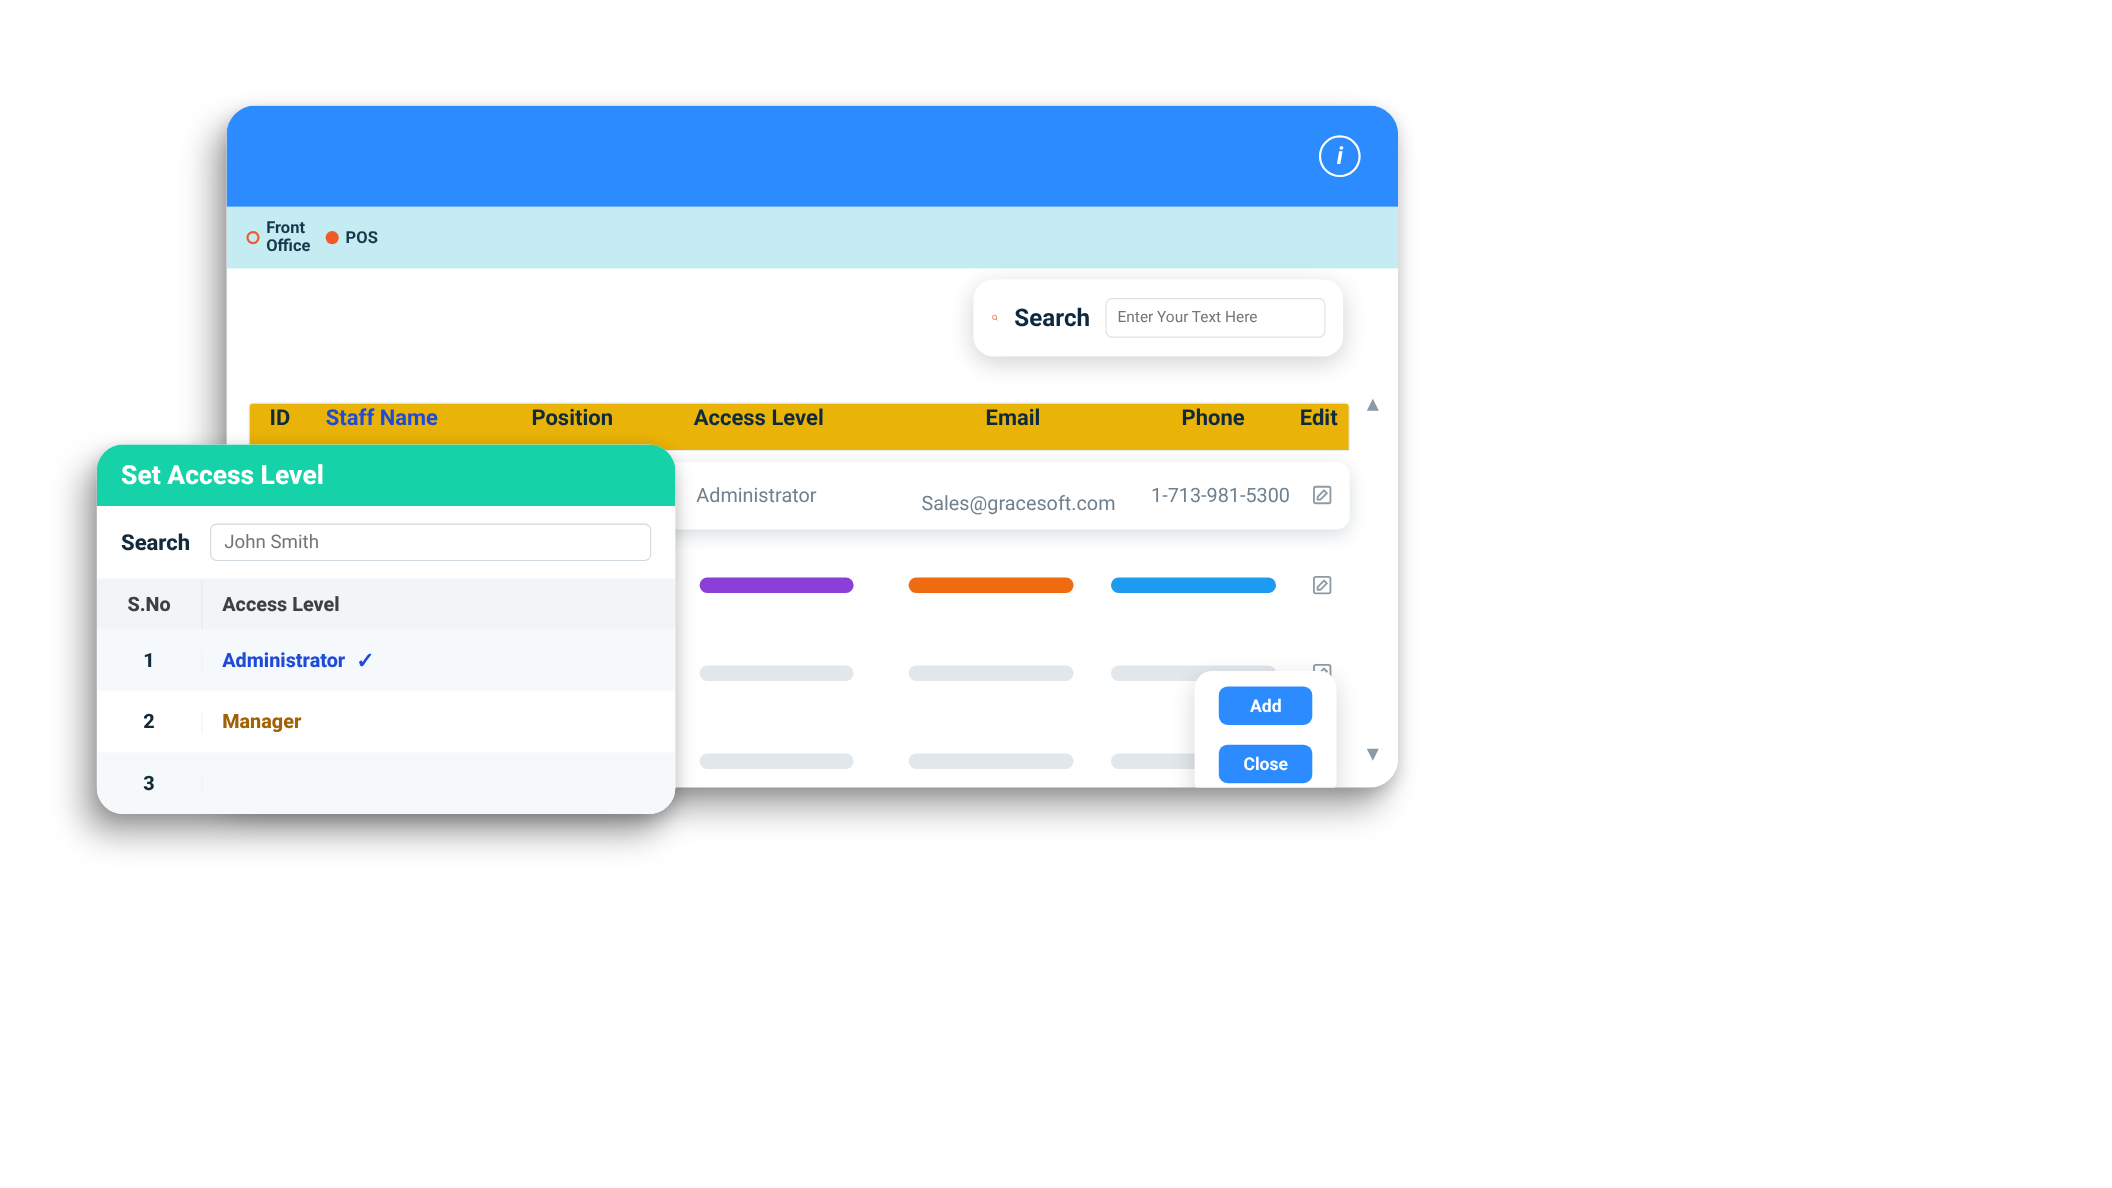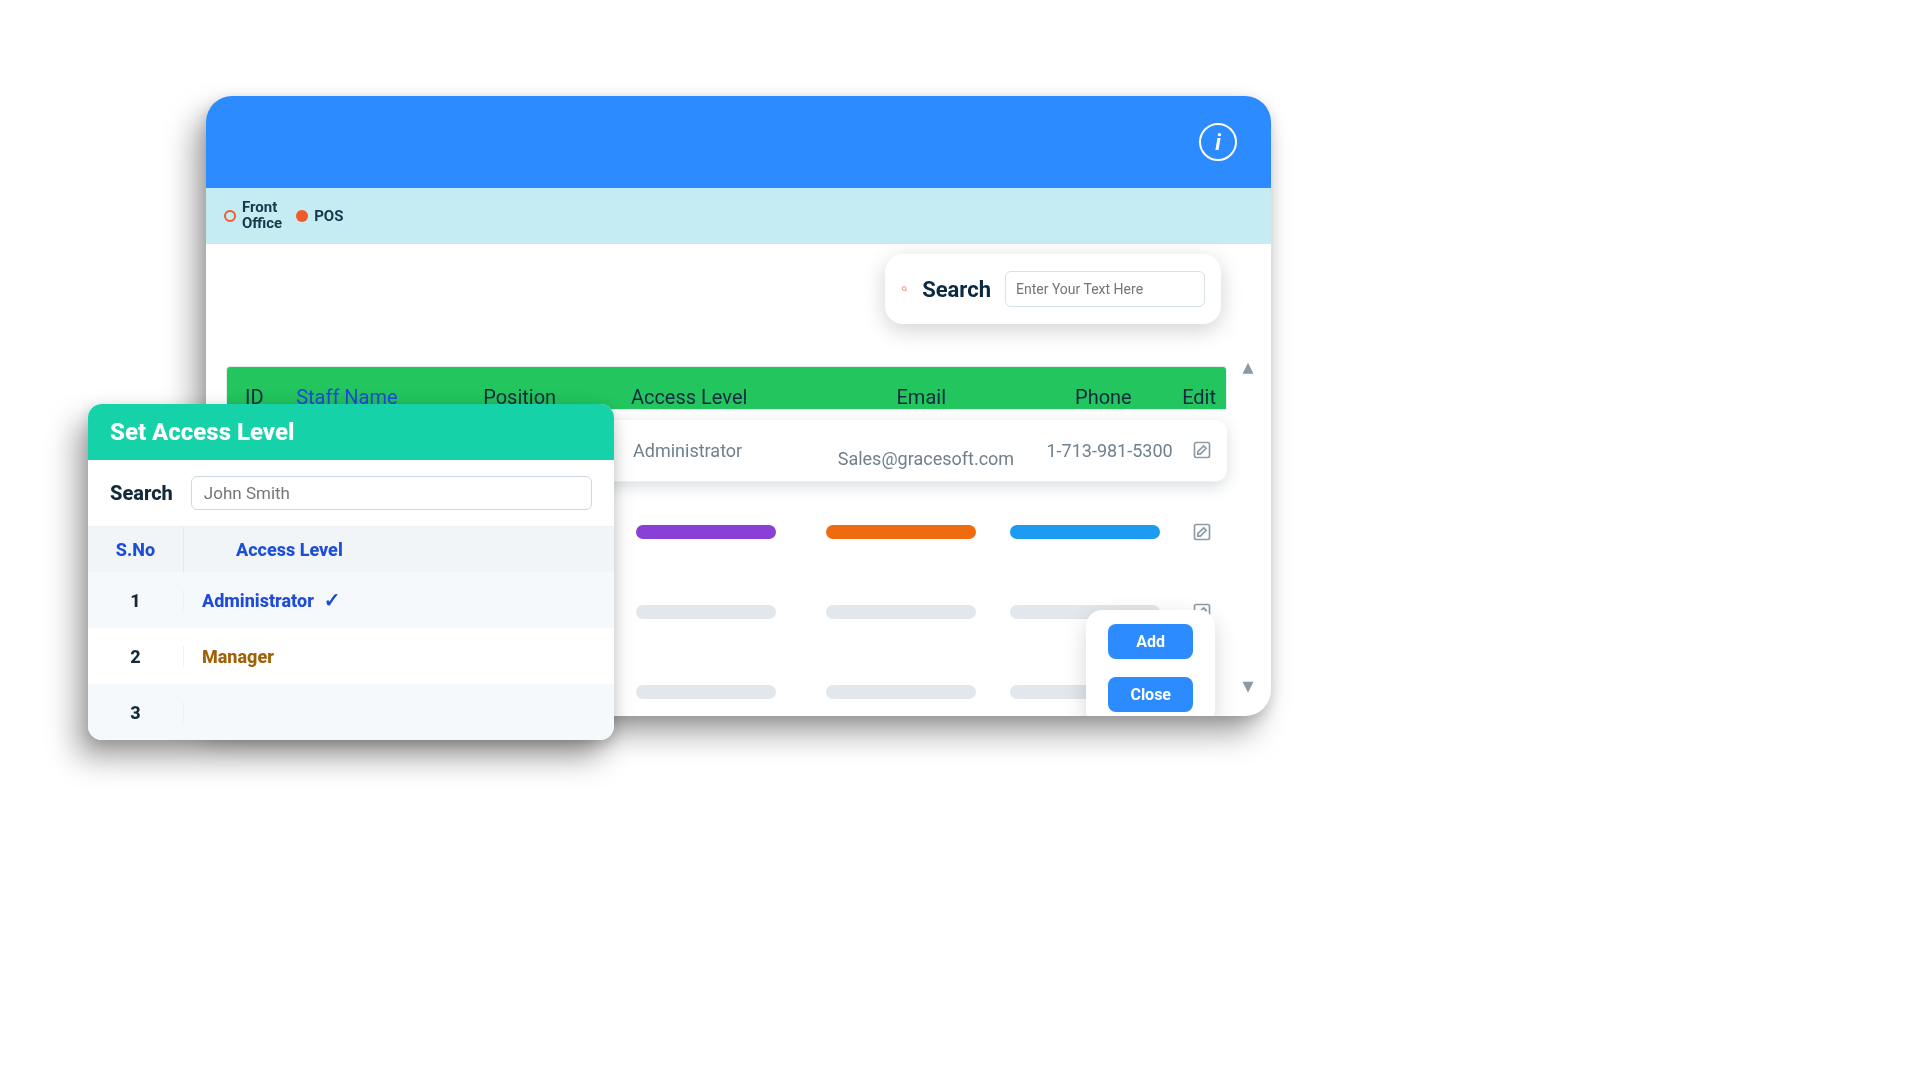--- a/index.html
+++ b/index.html
@@ -60,23 +60,23 @@
   }
 
   
   .scroll-stub { position:absolute; right:12px; width:22px; color:#8a9aa6; font-size:22px; display:flex; justify-content:center; }
   .scroll-up { top: 258px; }
   .scroll-down { bottom: 18px; }
 
   
   .table-wrap { position: absolute; left: 20px; right: 44px; top: 270px; }
   .thead {
-    display:flex; align-items:flex-end; height: 44px;
-    border: 1px solid #e6ecef; background:#22c55e; border-radius:4px 4px 0 0;
-    font-size: 20px; font-weight: 400; color:#0f2a3d;
+    display:flex; align-items:flex-start; height: 44px;
+    border: 1px solid #e6ecef; background:#eab308; border-radius:4px 4px 0 0;
+    font-size: 20px; font-weight: 700; color:#0f2a3d;
   }
   .col-id    { width: 70px; padding-left: 18px; }
   .col-name  { width: 190px; color:#1f4bd8; }
   .col-pos   { width: 150px; }
   .col-acc   { width: 190px; }
   .col-email { width: 210px; text-align:center; }
   .col-phone { width: 160px; text-align:center; }
   .col-edit  { flex:1; text-align:right; padding-right:10px; }
 
   .row {
@@ -118,38 +118,38 @@
     padding: 14px 22px; display:flex; gap:18px; z-index:4;flex-direction:column;
   }
   .btn {
     background:#2b8bff; color:#fff; font-weight:700; font-size:16px;
     border:none; border-radius:8px; padding:8px 22px; cursor:pointer;
   }
 
   
   .modal {
     position:absolute; left:88px; top:404px;
-    width:526px; background:#fff; border-radius:14px;
+    width:526px; background:#fff; border-radius:24px;
     box-shadow: -12px 18px 30px rgba(0,0,0,0.35), 0 4px 14px rgba(0,0,0,0.15);
     overflow:hidden; z-index:10;
   }
   .modal-header {
     background:#16d2a8; color:#fff; font-size:24px; font-weight:800;
     padding:14px 22px;
   }
   .modal-search {
     display:flex; align-items:center; gap:18px; padding:16px 22px;
     border-bottom:1px solid #eef2f5;
   }
   .modal-search .lbl { font-size:20px; font-weight:800; color:#132a3a; }
   .modal-search input {
     flex:1; height:34px; border:1px solid #cfd8de; border-radius:6px;
     padding:0 12px; font-size:17px; color:#8aa0ae;
   }
-  .modal-cols { display:flex; background:#f1f5f8; font-weight:800; color:#1d4ed8; font-size:18px;gap:34px; }
+  .modal-cols { display:flex; background:#f1f5f8; font-weight:800; color:#404040; font-size:18px; }
   .modal-cols .c-sno { width:96px; padding:12px 0; text-align:center; border-right:1px solid #e2e8ec; }
   .modal-cols .c-lvl { flex:1; padding:12px 18px; }
   .modal-row { display:flex; align-items:center; height:56px; }
   .modal-row:nth-child(odd) { background:#f6f9fb; }
   .modal-row .c-sno { width:96px; text-align:center; font-size:18px; font-weight:800; color:#122a3a; border-right:1px solid #eef2f5; }
   .modal-row .c-lvl { flex:1; padding:0 18px; font-size:18px; font-weight:800; color:#a16207; display:flex; align-items:center; gap:10px; cursor:pointer;}
   .modal-row.selected .c-lvl { color:#1f4bd8; }
   .check { color:#1f4bd8; font-size:20px; }
 </style>
 </head>

